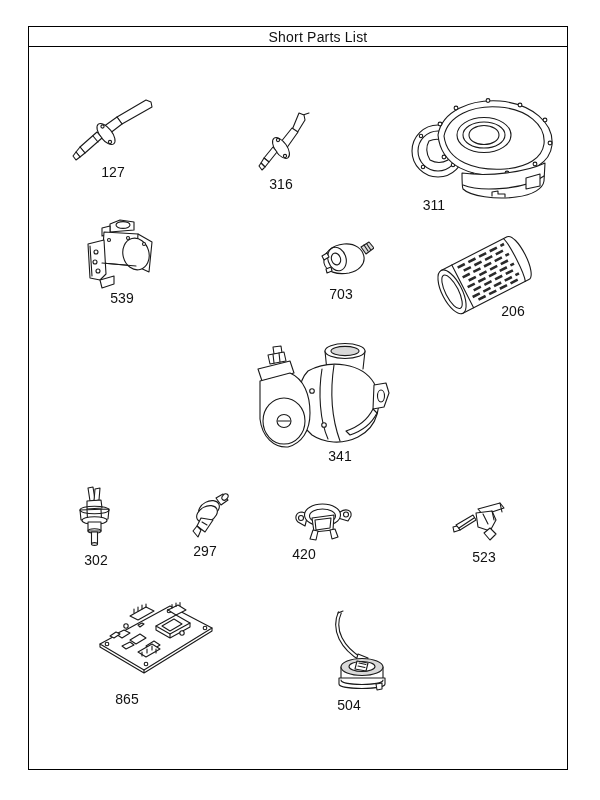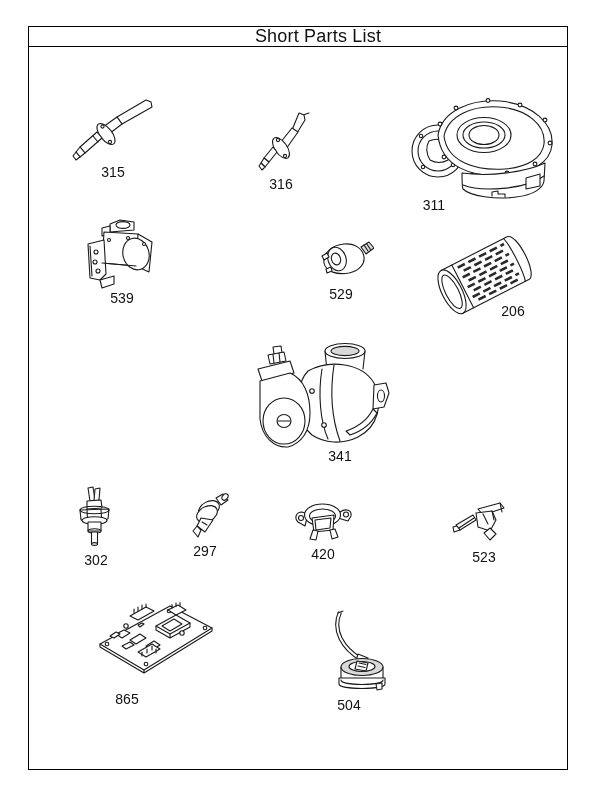--- a/index.html
+++ b/index.html
@@ -2,21 +2,21 @@
 <html><head>
 <meta charset="utf-8">
 <style>
   html,body{margin:0;padding:0;background:#fff;}
   .page{position:relative;width:600px;height:800px;background:#fff;overflow:hidden;
         font-family:"Liberation Sans",sans-serif;color:#111;}
   .frame{position:absolute;left:28px;top:26px;width:538px;height:742px;
          border:1.6px solid #000;background:#fff;}
   .header{position:absolute;left:0;top:0;width:100%;height:19px;
           border-bottom:1.6px solid #000;display:flex;align-items:center;justify-content:center;}
-  .title{font-size:18px;letter-spacing:.2px;margin-left:40px;}
+  .title{font-size:14px;letter-spacing:.2px;margin-left:40px;}
   .part{position:absolute;margin:0;padding:0;line-height:0;}
   .plabel{position:absolute;transform:translateX(-50%);font-size:14px;line-height:14px;
           white-space:nowrap;}
   svg{display:block;}
   .ln{fill:none;stroke:#1a1a1a;stroke-width:1.1;stroke-linejoin:round;stroke-linecap:round;}
   .sh{fill:#fff;stroke:#1a1a1a;stroke-width:1.1;stroke-linejoin:round;}
   .gr{fill:#d9d9d9;stroke:#1a1a1a;stroke-width:1.1;stroke-linejoin:round;}
 </style>
 </head>
 <body>
@@ -34,21 +34,21 @@
       <path class="sh" d="M47,19 L52,26 L39,36 L33,29 Z"></path>
       <ellipse class="sh" cx="36" cy="36" rx="6" ry="12.5" transform="rotate(-38 36 36)"></ellipse>
       <circle class="sh" cx="32.5" cy="28.5" r="1.6"></circle>
       <circle class="sh" cx="40" cy="44" r="1.6"></circle>
       <path class="sh" d="M32,40 L15,55 L10,49 L27,34 Z"></path>
       <path class="ln" d="M23,38 L28,44"></path>
       <path class="sh" d="M15,55 L10,59 L6,54 L10,49 Z"></path>
       <path class="sh" d="M10,59 L6,62 L3,58 L6,54 Z"></path>
     </svg>
   </figure>
-  <div class="plabel" style="left:113px;top:165px">315</div>
+  <div class="plabel" style="left:113px;top:165px">127</div>
 
   <figure class="part" style="left:256px;top:112px">
     <svg width="60" height="62" viewBox="0 0 60 62">
       <path class="ln" d="M47,3 L53,1"></path>
       <path class="sh" d="M43,1 L48,3 L49,8 L41,21 L36,18 Z"></path>
       <path class="sh" d="M36,16 L42,20 L30,37 L24,31 Z"></path>
       <ellipse class="sh" cx="25" cy="36" rx="6" ry="12" transform="rotate(-35 25 36)"></ellipse>
       <circle class="sh" cx="22" cy="28" r="1.6"></circle>
       <circle class="sh" cx="29" cy="44" r="1.6"></circle>
       <path class="sh" d="M21,40 L13,50 L8,46 L17,35 Z"></path>
@@ -116,21 +116,21 @@
     <svg width="56" height="44" viewBox="0 0 56 44">
       <path class="gr" d="M43,9 L51,4 L56,10 L48,16 Z"></path>
       <path class="ln" d="M46,7 L50,13 M48.5,5.5 L52.5,11.5"></path>
       <path class="sh" d="M6,25 C5,15 14,7 26,6 C37,5 45,11 46,19 C47,26 41,33 31,35 C19,37 8,34 6,25 Z"></path>
       <ellipse class="ln" cx="19" cy="21" rx="9" ry="12" transform="rotate(-18 19 21)"></ellipse>
       <ellipse class="sh" cx="18" cy="21" rx="4.5" ry="6" transform="rotate(-18 18 21)"></ellipse>
       <path class="sh" d="M4,18 L9,15 L11,19 L6,22 Z"></path>
       <path class="sh" d="M8,31 L13,29 L14,33 L9,35 Z"></path>
     </svg>
   </figure>
-  <div class="plabel" style="left:341px;top:287px">529</div>
+  <div class="plabel" style="left:341px;top:287px">703</div>
 
   <figure class="part" style="left:432px;top:232px">
     <svg width="106" height="86" viewBox="0 0 106 86">
       <g transform="rotate(-27 53 43)">
         <path class="sh" d="M16,19 L90,19 C95,19 98,30 98,43 C98,56 95,67 90,67 L16,67 Z"></path>
         <path class="ln" d="M86,19 C89,27 89,59 86,67"></path>
         <g stroke="#2a2a2a" stroke-width="2.6" stroke-dasharray="8 4">
           <line x1="32" y1="24" x2="84" y2="24"></line>
           <line x1="36" y1="29.5" x2="84" y2="29.5"></line>
           <line x1="32" y1="35" x2="84" y2="35"></line>
@@ -210,21 +210,21 @@
       <path class="sh" d="M48,12 C54,8 60,10 59,16 L56,21 L46,18 Z"></path>
       <circle class="sh" cx="54" cy="14.5" r="2.5"></circle>
       <ellipse class="sh" cx="30.5" cy="15" rx="18" ry="11"></ellipse>
       <ellipse class="ln" cx="30.5" cy="16" rx="13" ry="7"></ellipse>
       <path class="sh" d="M20,18 L42,15 L41,30 L22,32 Z"></path>
       <path class="ln" d="M23,20 L39,18 L38,28 L24,30 Z"></path>
       <path class="sh" d="M21,30 L18,39 L24,40 L26,31 Z"></path>
       <path class="sh" d="M38,30 L40,39 L46,37 L43,29 Z"></path>
     </svg>
   </figure>
-  <div class="plabel" style="left:323px;top:547px">420</div>
+  <div class="plabel" style="left:304px;top:547px">420</div>
 
   <figure class="part" style="left:450px;top:500px">
     <svg width="60" height="44" viewBox="0 0 60 44">
       <path class="sh" d="M28,9 L50,3 L54,8 L33,15 Z"></path>
       <path class="ln" d="M50,3 L52,12"></path>
       <path class="sh" d="M26,13 L42,11 L46,20 L40,31 L28,27 Z"></path>
       <path class="ln" d="M33,14 L38,24 M42,11 L44,20"></path>
       <path class="sh" d="M40,28 L46,34 L40,40 L34,33 Z"></path>
       <path class="sh" d="M26,20 L10,30 L6,25 L23,15 Z"></path>
       <path class="sh" d="M10,30 L4,32 L3,27 L7,26 Z"></path>

